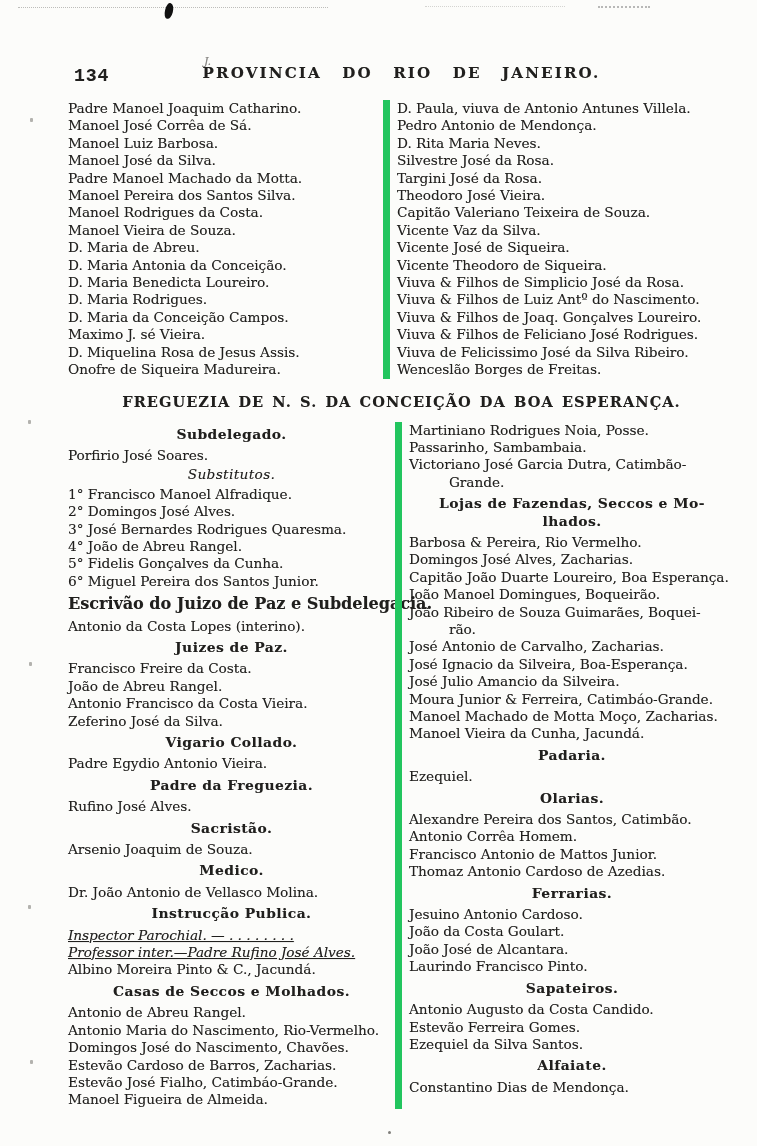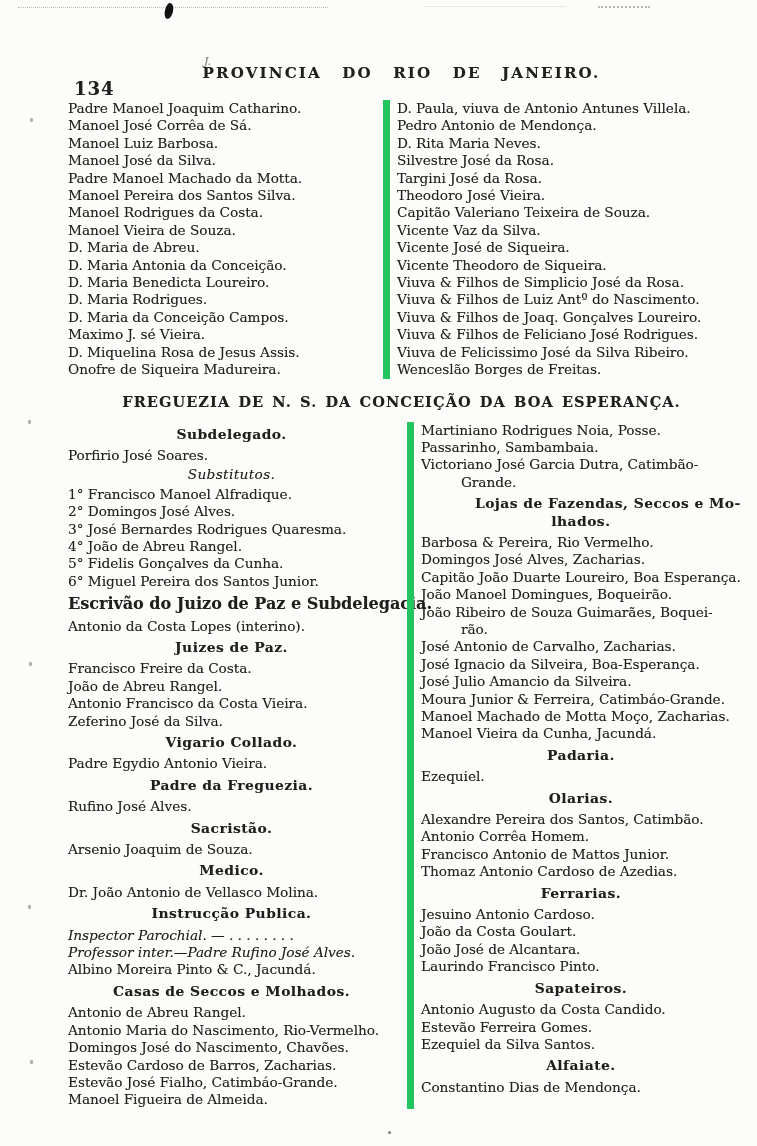--- a/index.html
+++ b/index.html
@@ -4,33 +4,33 @@
 <style>
   html,body{margin:0;padding:0;background:#e9e9e6;}
   .page{
     width:757px;height:1146px;position:relative;margin:0 auto;
     background:#fcfcfa;color:#201f1d;overflow:hidden;
     font-family:"DejaVu Serif","Liberation Serif",serif;
     text-shadow:0.2px 0.2px 0.3px rgba(25,25,25,0.38);
   }
   .content{padding:62px 22px 0 68px;}
   .header{position:relative;height:34px;}
-  .page-number{position:absolute;left:6px;top:16px;font-size:18px;font-weight:bold;letter-spacing:1px;}
+  .page-number{position:absolute;left:6px;top:4px;font-size:18px;font-weight:bold;letter-spacing:1px;font-family:Liberation Mono, monospace;}
   .header-title{text-align:center;font-weight:bold;font-size:15px;letter-spacing:2.2px;word-spacing:13px;padding-top:2px;}
   .cols{display:grid;}
   .s1{grid-template-columns:315px 1fr;margin-top:4px;}
-  .s2{grid-template-columns:327px 1fr;gap:12px;}
+  .s2{grid-template-columns:327px 1fr;}
   .col-r{border-left:7px solid #22c55e;padding-left:7px;}
   .line{font-size:13.6px;line-height:17.4px;white-space:nowrap;}
   .s-heading{font-weight:bold;text-align:center;margin:4px 0;letter-spacing:0.5px;font-size:13.8px;white-space:normal;}
-  .s-heading-open{font-weight:bold;text-align:right;margin:4px 0 0 0;letter-spacing:0.5px;font-size:13.8px;}
+  .s-heading-open{font-weight:bold;text-align:center;margin:4px 0 0 0;letter-spacing:0.5px;font-size:13.8px;}
   .s-heading-cont{font-weight:bold;text-align:center;margin:0 0 4px 0;letter-spacing:0.5px;font-size:13.8px;}
   .s-heading-italic{font-style:italic;text-align:center;margin:2px 0;letter-spacing:0.4px;}
   .s-heading-block{font-weight:bold;margin:5px 0;letter-spacing:0;font-size:16px;}
-  .s-italic{font-style:italic;}
+  .s-italic{font-style:italic;text-decoration:underline;}
   .s-indent{padding-left:40px;}
   .section-title{text-align:center;font-weight:bold;font-size:14.5px;letter-spacing:1.1px;word-spacing:2px;margin:14px 0 12px 0;}
   
   .artifact{position:absolute;pointer-events:none;}
   .a-dots1{left:18px;top:7px;width:310px;border-top:1px dotted #8a8a86;opacity:.55;}
   .a-dots2{left:425px;top:6px;width:140px;border-top:1px dotted #9a9a96;opacity:.4;}
   .a-dots3{left:598px;top:6px;width:52px;border-top:2px dotted #777;opacity:.5;}
   .a-blob{left:165px;top:3px;width:8px;height:16px;background:#111;border-radius:45% 55% 50% 50%;transform:rotate(14deg);}
   .a-j{left:204px;top:55px;font-size:11px;color:#55534f;opacity:.7;font-style:italic;}
   .a-tick{width:3px;height:4px;background:#6a6862;opacity:.5;border-radius:1px;}

